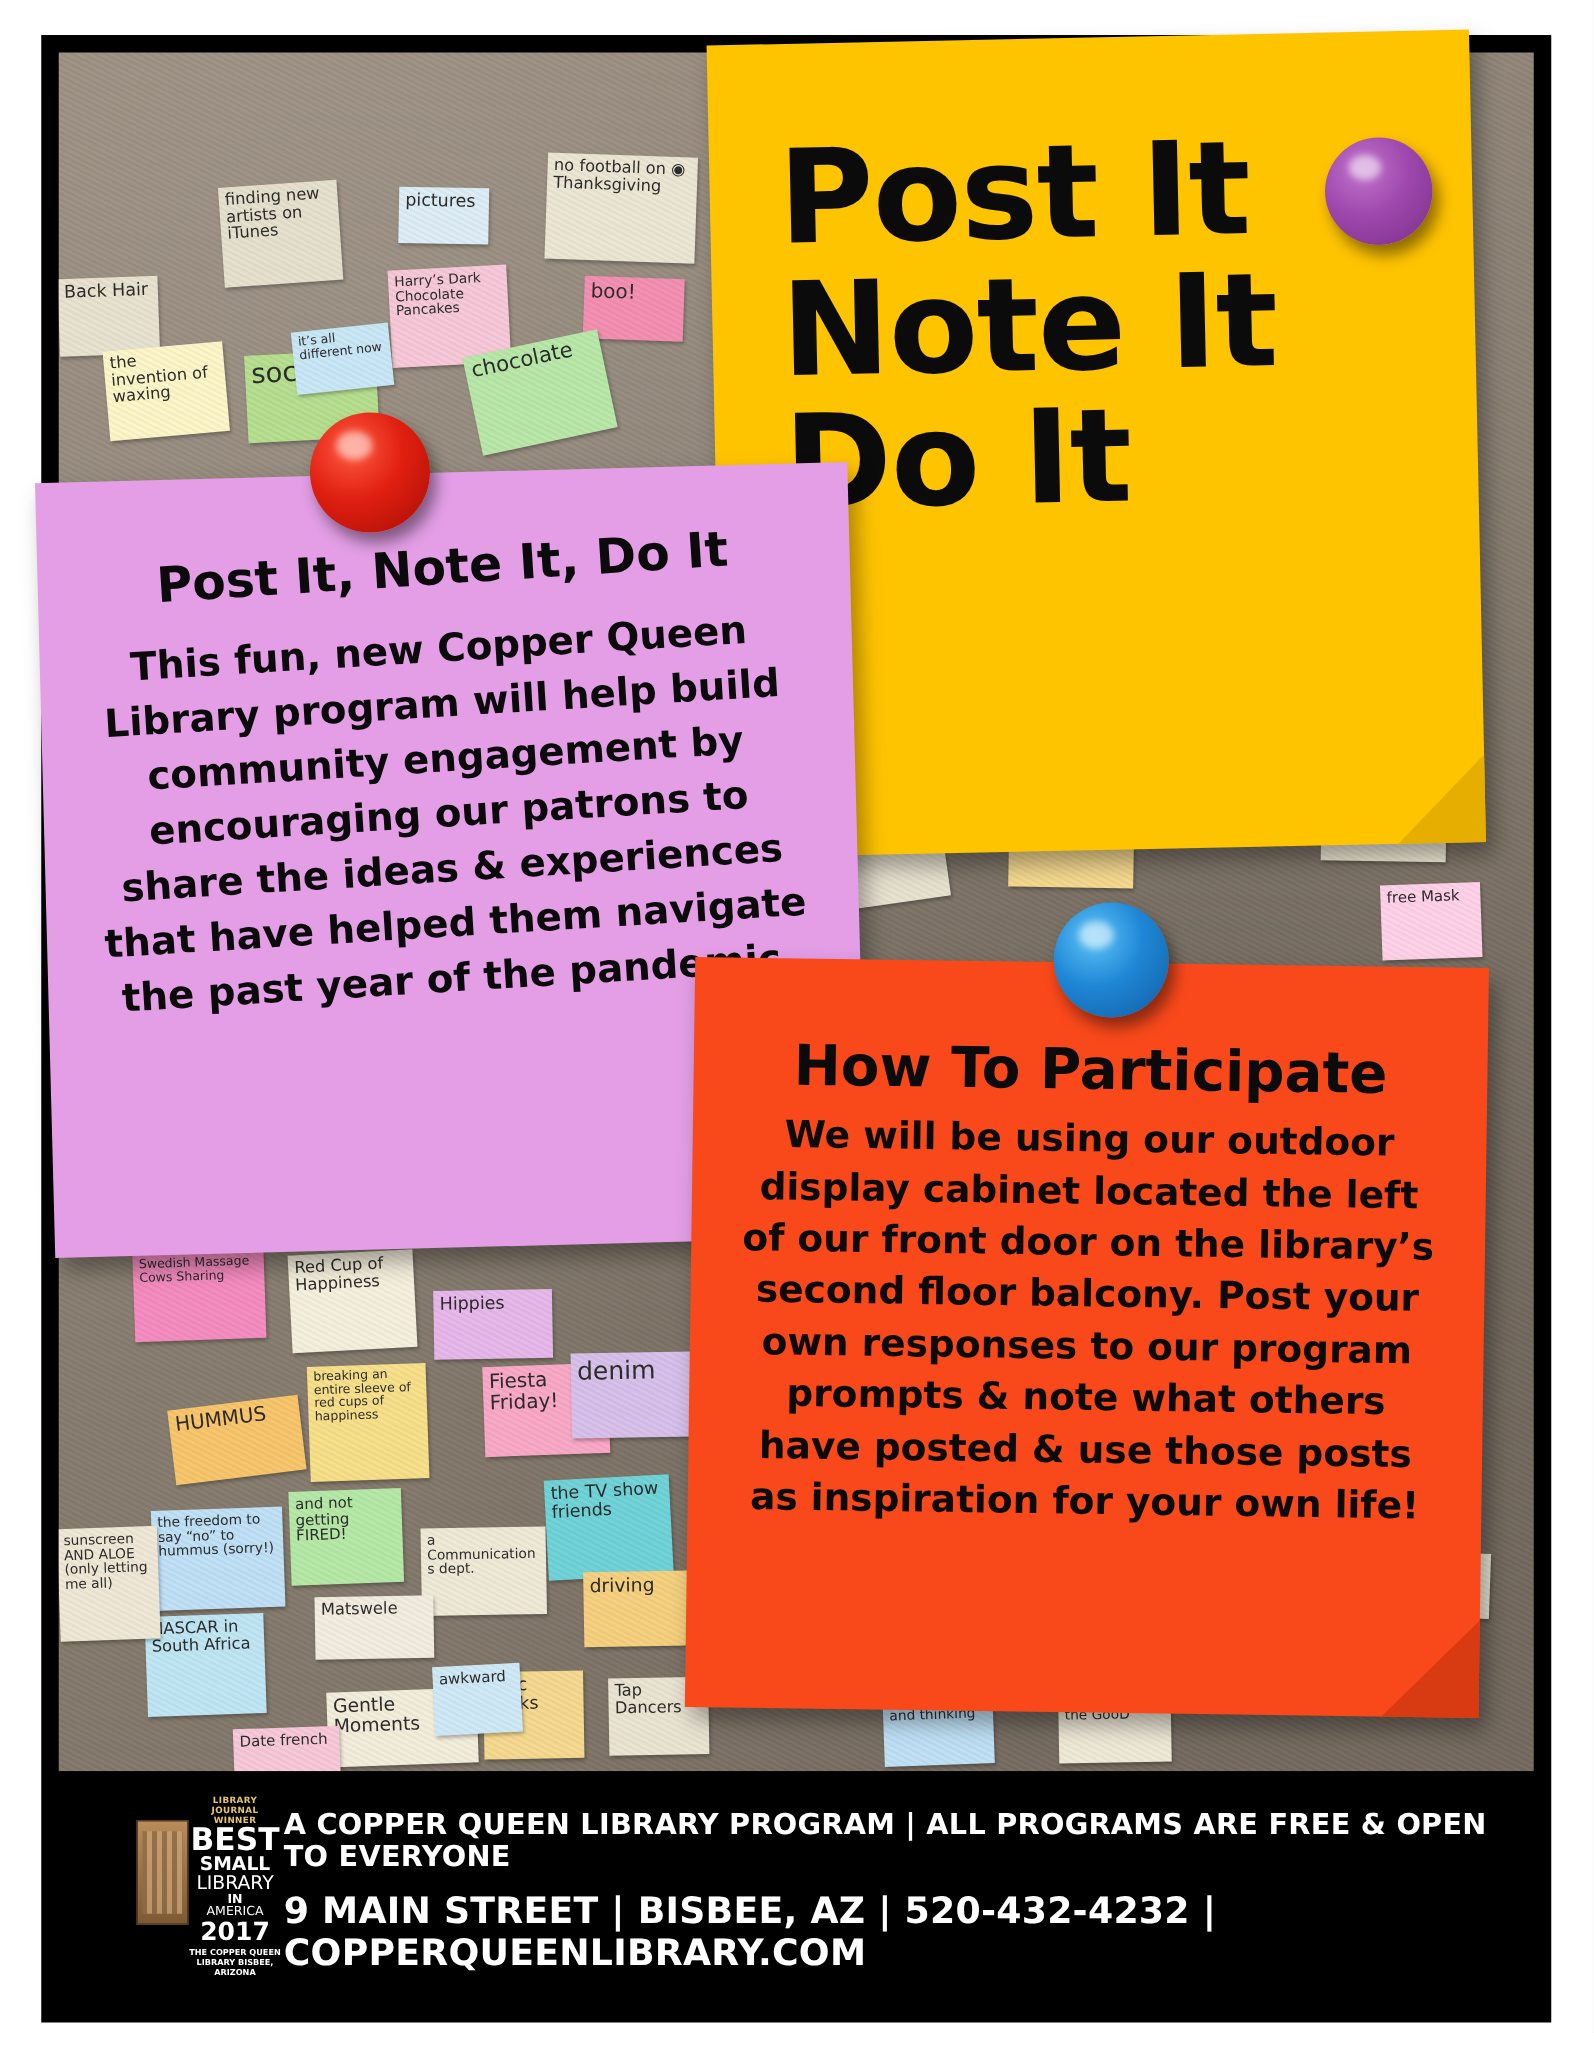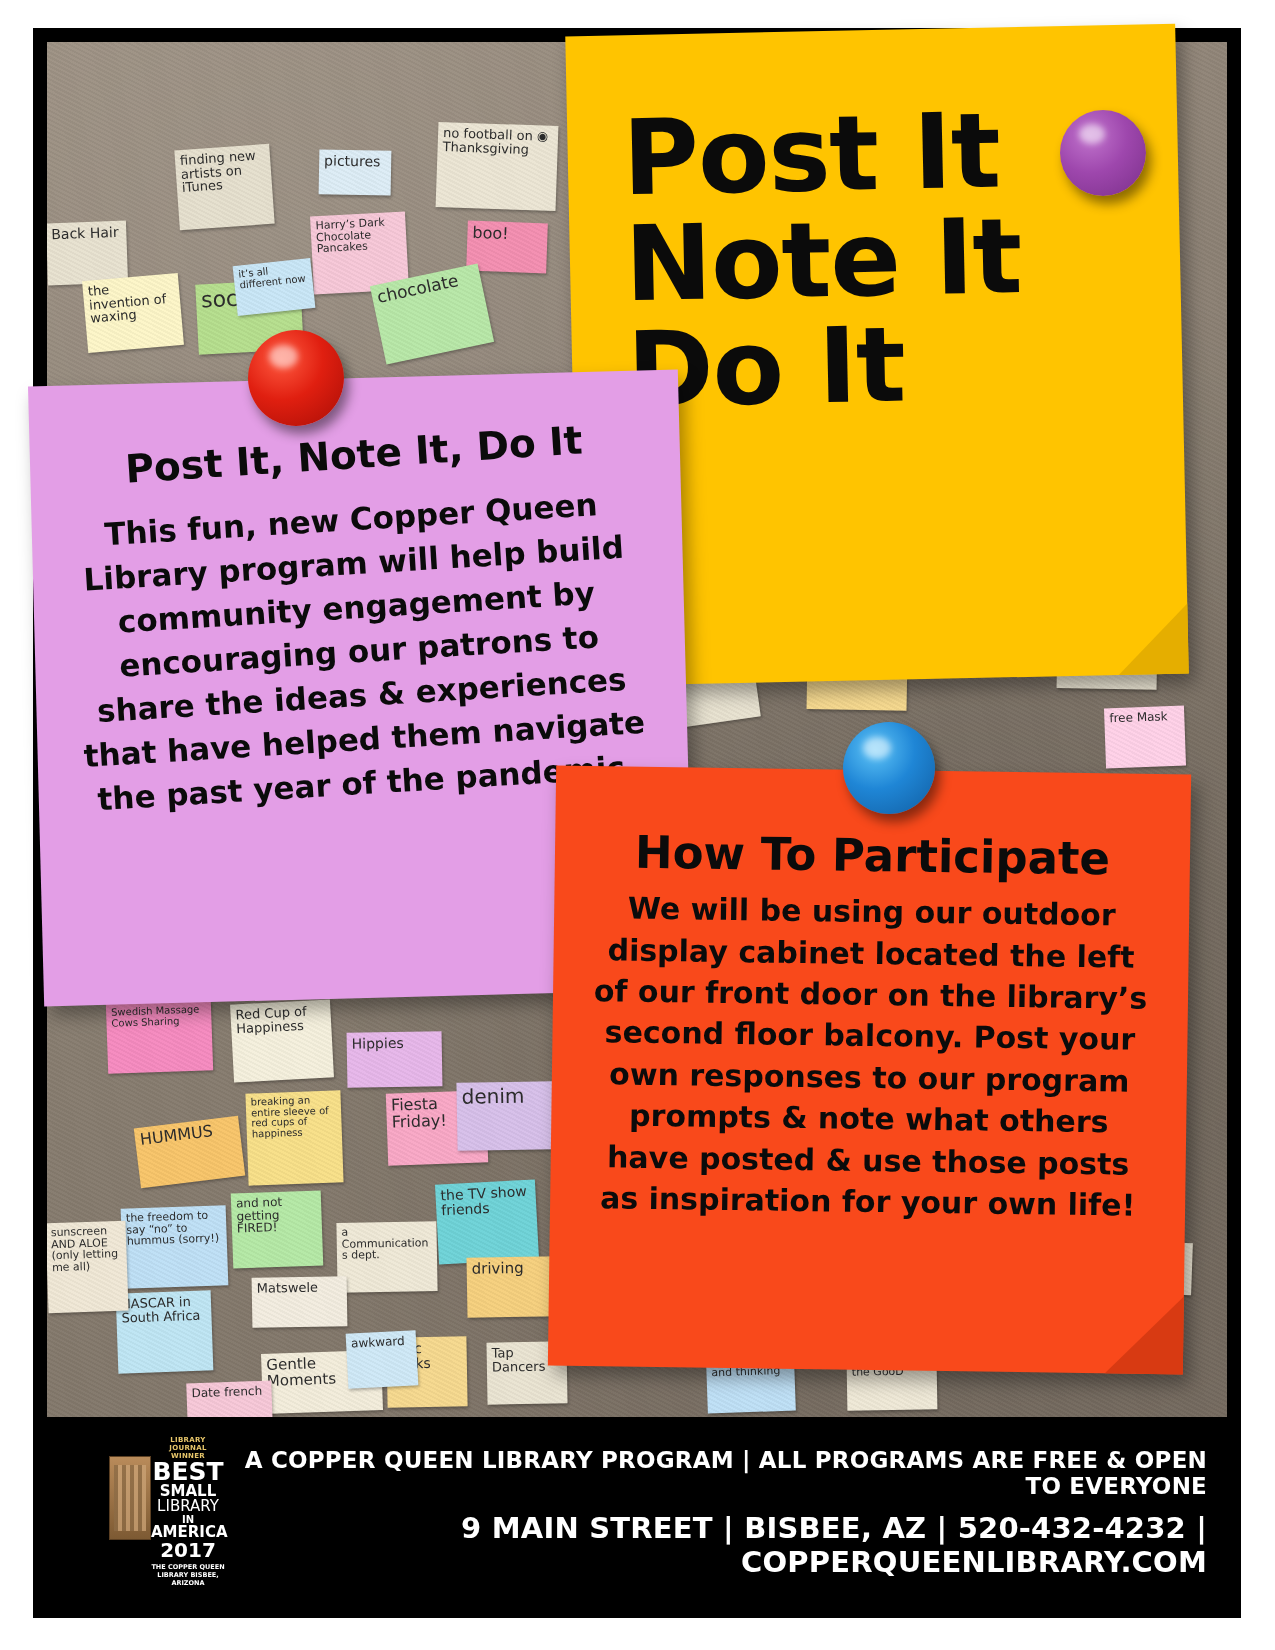--- a/index.html
+++ b/index.html
@@ -219,21 +219,21 @@
     width: 1180px;
     height: 187px;
     background: #000000;
     color: #ffffff;
   }
   .footer-text {
     position: absolute;
     left: 180px;
     top: 30px;
     width: 980px;
-    text-align: right;
+    text-align: left;
   }
   .footer-line1 {
     font-size: 23px;
     font-weight: bold;
     letter-spacing: 0.2px;
     margin-bottom: 12px;
   }
   .footer-line2 {
     font-size: 29px;
     font-weight: bold;
@@ -255,21 +255,21 @@
     font-size: 7px;
     letter-spacing: .3px;
     font-weight: bold;
     color: #e7c66a;
     margin-top: 4px;
   }
   #badge .badge-best { font-size: 25px; font-weight: bold; line-height: .95; }
   #badge .badge-small { font-size: 15px; font-weight: bold; line-height: 1; }
   #badge .badge-library { font-size: 15px; font-weight: normal; line-height: 1; }
   #badge .badge-in { font-size: 10px; font-weight: bold; }
-  #badge .badge-america { font-size: 15px; font-weight: bold; line-height: 1;}
+  #badge .badge-america { font-size: 10px; font-weight: normal; line-height: 1;}
   #badge .badge-year { font-size: 20px; font-weight: bold; line-height: 1; }
   #badge .badge-sub { font-size: 6.5px; font-weight: bold; line-height: 1.25; margin-top: 3px; }
   #badge .badge-photo {
     position: absolute;
     left: 2px;
     top: 26px;
     width: 40px;
     height: 82px;
     background: linear-gradient(180deg, #b98b5a, #7d5a33);
     border: 1px solid #5b3f22;

